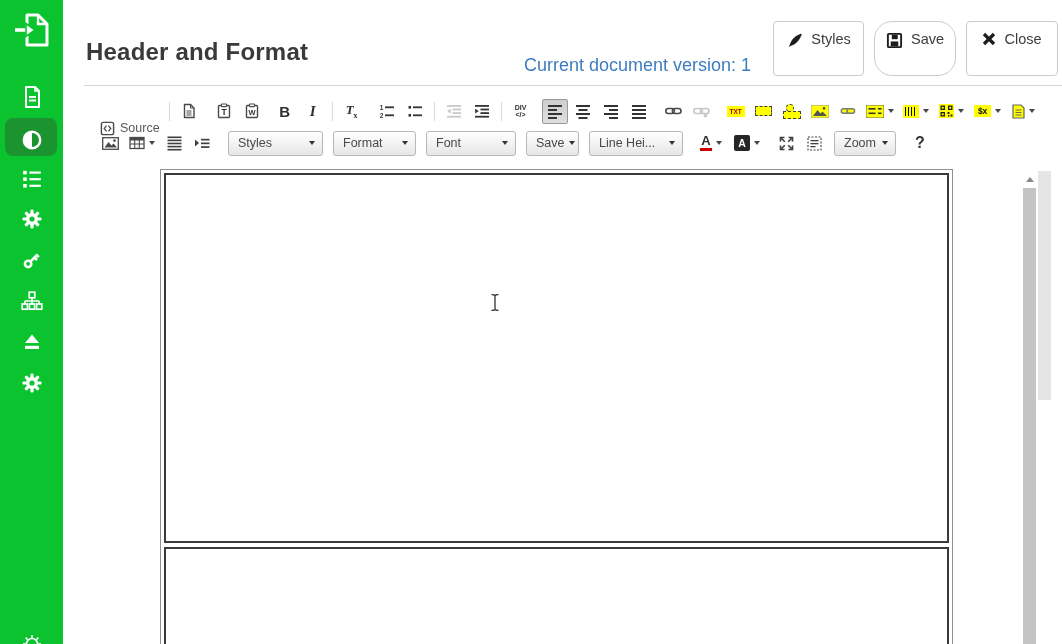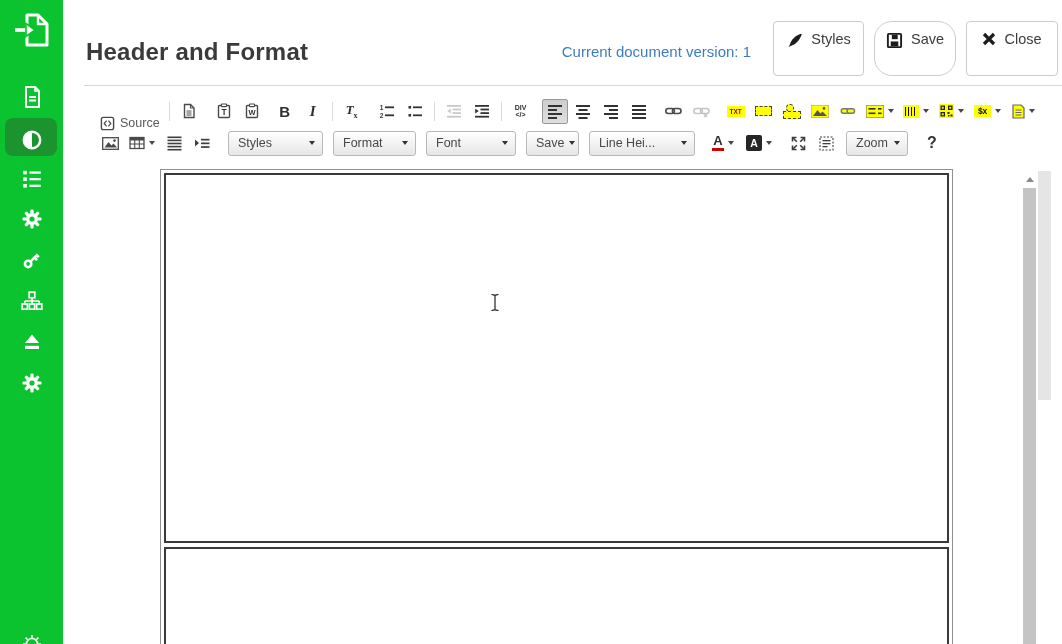--- a/index.html
+++ b/index.html
@@ -11,40 +11,40 @@
 
   
   .sidebar { position:absolute; left:0; top:0; width:63px; height:644px; background:#0ac32e; }
   .logo { position:absolute; left:13px; top:11px; width:38px; height:38px; cursor:pointer; }
   .nav-item { position:absolute; left:0; width:63px; height:28px; display:flex; align-items:center; justify-content:center; cursor:pointer; }
   .nav-active-bg { position:absolute; left:5px; top:118px; width:52px; height:38px; background:#1b9430; border-radius:8px; }
 
   
   .page-title { position:absolute; left:86px; top:38px; font-size:24px; font-weight:bold; color:#3a3a3a; letter-spacing:.2px; }
   .header-right { position:absolute; top:21px; right:4px; display:flex; align-items:flex-start; }
-  .version { color:#3d7dbf; font-size:15px; margin-top:22px; margin-right:12px; white-space:nowrap; }
+  .version { color:#3d7dbf; font-size:18px; margin-top:34px; margin-right:12px; white-space:nowrap; }
   .hbtn {
     height:55px; background:#fff; border:1px solid #ccc; border-radius:4px;
     display:flex; align-items:flex-start; justify-content:center; padding-top:9px;
     font-size:14.5px; color:#3c3c3c; margin-left:10px; cursor:pointer;
   }
   .hbtn .bic { margin-right:8px; margin-top:1px; }
   .hbtn-styles { width:91px; } .hbtn-save { width:82px;border-radius:18px; } .hbtn-close { width:92px; }
   .hr-line { position:absolute; left:84px; right:0; top:85px; height:1px; background:#d6d6d6; }
 
   
   .toolbar { position:absolute; left:87px; top:96px; right:0; }
   .tb-row { display:flex; align-items:center; padding-left:9px; height:30px; }
   .tb-row2 { margin-top:2px; }
   .tbtn { display:inline-flex; align-items:center; justify-content:center; height:25px; min-width:26px; margin:0 1px; border:1px solid transparent; border-radius:2px; cursor:pointer; }
   .tbtn.pressed { background:linear-gradient(#cdcdcd,#dfdfdf); border:1px solid #999; }
   .tbtn.wide { min-width:34px; }
   .tsep { width:1px; height:19px; background:#d9d9d9; margin:0 5px; }
   .caret { width:0; height:0; border-left:3.5px solid transparent; border-right:3.5px solid transparent; border-top:4px solid #474747; margin-left:4px; }
-  .src-btn { display:inline-flex; height:25px; padding:0 4px; cursor:pointer;margin-top:34px; }
+  .src-btn { display:inline-flex; align-items:center; height:25px; padding:0 4px; cursor:pointer;margin-top:34px; }
   .src-label { font-size:12.5px; color:#5a5a5a; margin-left:5px; }
   .gB { font-weight:bold; font-size:15px; color:#2e2e2e; }
   .gI { font-family:"Liberation Serif","DejaVu Serif",serif; font-style:italic; font-weight:bold; font-size:15px; color:#2e2e2e; }
   .gTx { font-weight:bold; font-size:13px; color:#2e2e2e; font-family:"Liberation Serif","DejaVu Serif",serif; font-style:italic; }
   .gTx sub { font-size:8px; font-style:normal; }
   .gdiv { display:flex; flex-direction:column; align-items:center; line-height:7px; font-size:7px; font-weight:bold; color:#2e2e2e; }
   .ghelp { font-size:16px; font-weight:bold; color:#333; }
   .yic { background:#ffff00; display:inline-flex; align-items:center; justify-content:center; }
   .y-txt { width:18px; height:11px; font-size:6.5px; font-weight:bold; color:#a00; letter-spacing:0; }
   .y-dash { width:17px; height:10px; border:1px dashed #444; }
@@ -55,21 +55,21 @@
   .bar-wrap { width:16px; height:13px; background:#ffff00; padding:2px; }
   .bar-lines { width:100%; height:100%; background:repeating-linear-gradient(90deg,#111 0 1px,transparent 1px 3px); }
   .combo {
     height:25px; border:1px solid #b8b8b8; border-radius:3px;
     background:linear-gradient(#ffffff,#e6e6e6);
     display:inline-flex; align-items:center; justify-content:space-between;
     padding:0 7px 0 9px; margin:0 5px; color:#484848; font-size:12.5px; cursor:pointer;
   }
   .combo .caret { border-top-color:#333; }
   .c-styles { width:95px; } .c-format { width:83px;align-items:center; } .c-font { width:90px; }
-  .c-size { width:53px; } .c-lineheight { width:106px; } .c-zoom { width:62px; margin-left:6px; }
+  .c-size { width:53px; } .c-lineheight { width:94px; } .c-zoom { width:62px; margin-left:6px; }
   .tcolor { display:flex; flex-direction:column; align-items:center; line-height:12px; }
   .tcolor .ta { font-size:13px; font-weight:bold; color:#2e2e2e; }
   .tcolor .bar { width:12px; height:3px; background:#c00; margin-top:1px; }
   .bgcolor { width:16px; height:16px; background:#262626; border-radius:2px; display:flex; align-items:center; justify-content:center; color:#fff; font-size:10.5px; font-weight:bold; }
 
   
   .editor-frame { position:absolute; left:160px; top:169px; width:793px; height:530px; border:1px solid #909090; background:#fff; }
   .edit-region { position:absolute; left:3px; width:785px; border:2px solid #3a3a3a; background:#fff; cursor:text; }
   .region-header { top:3px; height:370px; }
   .region-footer { top:377px; height:300px; }

